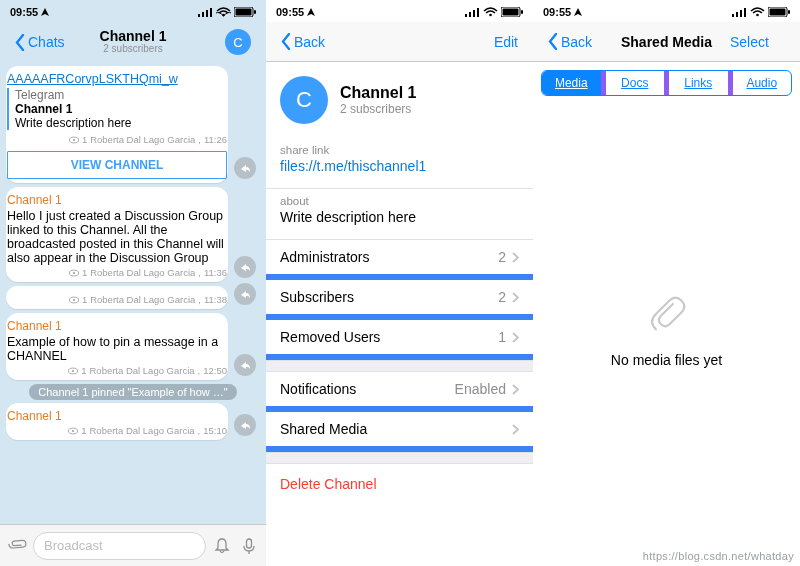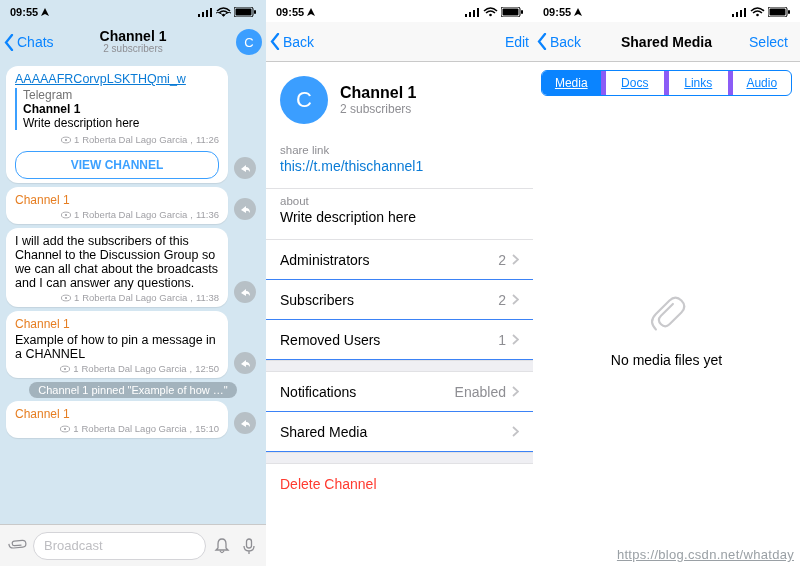--- a/index.html
+++ b/index.html
@@ -9,78 +9,78 @@
   .s1 { width: 266px; background: #d4e6f1; }
   .s2 { width: 267px; background: #fff; }
   .s3 { width: 267px; background: #fff; }
 
   
   .status { height: 22px; display: flex; justify-content: space-between; align-items: center; padding: 2px 10px 0; font-size: 11px; font-weight: 600; color:#000; }
   .status .right { display: flex; gap: 3px; align-items: center; }
   .status svg { display:block; }
 
   
-  .nav { height: 40px; display: flex; align-items: center; justify-content: space-between; padding: 0 4px; border-bottom: 1px solid #c9c9c9; background: #f8f8f8; }
+  .nav { height: 40px; display: flex; align-items: center; justify-content: space-between; padding: 0 15px; border-bottom: 1px solid #c9c9c9; background: #f8f8f8; }
   .s1 .nav { background: transparent; border-bottom: none; }
   .nav .left, .nav .right { min-width: 55px; display:flex; align-items:center; font-size:14px; color:#0a84ff; }
   .nav .left .chev { width:10px;height:17px;margin-right:3px; }
   .nav .center { flex:1; text-align:center; }
   .nav .title { font-size: 14px; font-weight: 600; color:#000; line-height:1; }
   .nav .sub { font-size: 10px; color:#8e8e93; line-height:1.2;}
   .avatar-sm { width:26px;height:26px;border-radius:50%;background:#3b9eff;display:flex;align-items:center;justify-content:center;color:#fff;font-size:13px;font-weight:500;}
 
   
   .chatbody { flex:1; overflow:hidden; padding: 4px 6px 0; font-size:12.5px; color:#000; }
-  .bubble { background:#fff; border-radius:12px; padding:6px 9px 4px; margin-bottom:4px; position:relative; box-shadow: 0 1px 1px rgba(0,0,0,.08); width: 222px;}
+  .bubble { background:#fff; border-radius:12px; padding:6px 1px 4px; margin-bottom:4px; position:relative; box-shadow: 0 1px 1px rgba(0,0,0,.08); width: 222px;}
   .bubble .sender { color:#e67e22; font-size:12px; font-weight:500; margin-bottom:2px;}
   .bubble .link { color:#0a7bd6; text-decoration: underline; word-break: break-all;}
   .bubble .meta { text-align:right; font-size:9.5px; color:#a0a0a5; margin-top:2px; display:flex; justify-content:flex-end; align-items:center; gap:3px;}
   .meta .eye { width:10px;height:8px; }
   .quote { border-left: 2px solid #3ba0ff; padding-left:6px; margin:2px 0 4px; }
   .quote .qtitle{ color:#737373; font-size:12px; font-weight:500;}
   .quote .qname{ font-weight:600; font-size:12px;}
   .quote .qdesc{ font-size:12px;}
-  .viewbtn { border:1.5px solid #3ba0ff; color:#3ba0ff; text-align:center; border-radius:12px; padding:6px; font-size:12px; font-weight:600; margin-top:6px;}
+  .viewbtn { border:1.5px solid #3ba0ff; color:#3ba0ff; text-align:center; border-radius:1px; padding:6px; font-size:12px; font-weight:600; margin-top:6px;}
   .sharebtn { position:absolute; right:-28px; bottom:4px; width:22px;height:22px;border-radius:50%;background:#b7c0c6;display:flex;align-items:center;justify-content:center;}
   .pinned { background:#a3b3bd; color:#fff; border-radius:10px; font-size:11px; padding:2px 9px; margin:3px auto; width:fit-content;}
   
   
   .compose { background:#f5f5f5; border-top:1px solid #c9c9c9; height:42px; display:flex; align-items:center; padding:12px 6px; gap:5px;}
   .compose .ic { width:22px; height:22px; color:#8e8e93; display:flex;align-items:center;justify-content:center;}
   .compose .input { flex:1; background:#fff; border:1px solid #d4d4d8; border-radius:14px; height:28px; padding:0 10px; font-size:13px; color:#bebec2; display:flex;align-items:center;}
 
   
   .infobody { flex:1; overflow:hidden; background:#fff; font-size:13px;}
   .profile { display:flex; align-items:center; padding:14px 14px; gap:12px;}
   .avatar-lg { width:48px;height:48px;border-radius:50%;background:#3b9eff;color:#fff;display:flex;align-items:center;justify-content:center;font-size:22px;font-weight:500;}
   .profile .pname{font-size:16px;font-weight:600;}
   .profile .psub{font-size:12px;color:#8e8e93;}
   .sect { padding: 6px 14px 14px; border-bottom:1px solid #e1e1e4;}
   .sect .label{font-size:11.5px;color:#8e8e93;margin-bottom:2px;}
   .sect .val{font-size:14px;}
   .sect .val.link{color:#0a7bd6;}
-  .row { height:40px; display:flex; align-items:center; justify-content:space-between; padding:0 14px; border-bottom:1px solid #3b82f6; cursor:default;}
+  .row { height:40px; display:flex; align-items:center; justify-content:space-between; padding:0 14px; border-bottom:6px solid #3b82f6; cursor:default;}
   .row.nosep{border-bottom:none;}
   .row .rlabel{font-size:14px;color:#000;}
   .row .rval{font-size:14px;color:#8e8e93;display:flex;align-items:center;gap:6px;}
   .row .caret{width:7px;height:11px;}
   .row.delete .rlabel{color:#ff3b30;}
   .gap { height:12px; background:#efeff3; border-top:1px solid #e1e1e4; border-bottom:1px solid #e1e1e4;}
 
   
   .seg { display:flex; margin:8px; border:1px solid #0a84ff; border-radius:6px; overflow:hidden; height:26px;}
   .seg div{flex:1;text-align:center;font-size:12px;line-height:24px;color:#0a84ff;text-decoration:underline;}
   .seg div.active{background:#0a84ff;color:#fff;}
   .seg div+div{border-left:5px solid #8b5cf6;}
   .empty { flex:1; display:flex;flex-direction:column;align-items:center;justify-content:center;color:#8e8e93;text-align:center;padding:0 30px;}
   .empty .clip{ width:46px;height:46px; margin-bottom:14px; color:#c9c9cc;}
   .empty .et{font-size:14px;color:#000;margin-bottom:10px;}
   .empty .es{font-size:12px;line-height:1.4;}
   
-  .watermark{position:absolute;right:6px;bottom:4px;font-size:13px;color:#9aa0a5;letter-spacing:.3px;text-decoration:underline;}
+  .watermark{position:absolute;right:6px;bottom:4px;font-size:11px;color:#9aa0a5;letter-spacing:.3px;}
 </style>
 </head>
 <body>
 
 <div class="screens">
 
   <div class="screen s1">
     <div class="status">
       <span>09:55</span>
       <span style="margin-left:2px">
@@ -143,33 +143,33 @@
         <div class="viewbtn">VIEW CHANNEL</div>
         <div class="sharebtn">
             <svg width="11" height="11" viewBox="0 0 11 11">
               <path d="M1 6 L6 2 L6 4 Q10 4 10 9 Q8 6 6 7 L6 9 Z" fill="#fff"></path>
             </svg>
           </div>
       </div>
 
       <div class="bubble" style="position:relative">
         <div class="sender">Channel 1</div>
+        <div>Hello I just created a Discussion Group linked to this Channel. All the broadcasted posted in this Channel will also appear in the Discussion Group</div>
         <div class="meta"><svg class="eye" viewBox="0 0 12 8">
               <ellipse cx="6" cy="4" rx="5.5" ry="3.5" fill="none" stroke="#a0a0a5"></ellipse>
               <circle cx="6" cy="4" r="1.3" fill="#a0a0a5"></circle>
             </svg><span>1</span> <span>Roberta Dal Lago Garcia</span>, <span>11:36</span></div>
         <div class="sharebtn">
             <svg width="11" height="11" viewBox="0 0 11 11">
               <path d="M1 6 L6 2 L6 4 Q10 4 10 9 Q8 6 6 7 L6 9 Z" fill="#fff"></path>
             </svg>
           </div>
       </div>
 
       <div class="bubble" style="position:relative">
-        <div>I will add the subscribers of this Channel to the Discussion Group so we can all chat about the broadcasts and I can answer any questions.</div>
         <div class="meta"><svg class="eye" viewBox="0 0 12 8">
               <ellipse cx="6" cy="4" rx="5.5" ry="3.5" fill="none" stroke="#a0a0a5"></ellipse>
               <circle cx="6" cy="4" r="1.3" fill="#a0a0a5"></circle>
             </svg><span>1</span> <span>Roberta Dal Lago Garcia</span>, <span>11:38</span></div>
         <div class="sharebtn">
             <svg width="11" height="11" viewBox="0 0 11 11">
               <path d="M1 6 L6 2 L6 4 Q10 4 10 9 Q8 6 6 7 L6 9 Z" fill="#fff"></path>
             </svg>
           </div>
       </div>
@@ -271,21 +271,21 @@
         <div class="avatar-lg">
             <span>C</span>
           </div>
         <div>
           <div class="pname">Channel 1</div>
           <div class="psub">2 subscribers</div>
         </div>
       </div>
       <div class="sect">
         <div class="label">share link</div>
-        <div class="val link">this://t.me/thischannel1</div>
+        <div class="val link">files://t.me/thischannel1</div>
       </div>
       <div class="sect">
         <div class="label">about</div>
         <div class="val">Write description here</div>
       </div>
       <div class="gap" style="border-top:none;height:0;border-bottom:none;"></div>
 
       <div class="row">
         <span class="rlabel">Administrators</span>
         <span class="rval">
@@ -368,21 +368,21 @@
     <div class="nav">
       <div class="left">
         <svg class="chev" viewBox="0 0 10 17">
             <path d="M8 1 L2 8.5 L8 16" stroke="#0a84ff" stroke-width="2.3" fill="none" stroke-linecap="round"></path>
           </svg>
         <span>Back</span>
       </div>
       <div class="center">
           <div class="title">Shared Media</div>
         </div>
-      <div class="right" style="justify-content:center">
+      <div class="right" style="justify-content:flex-start">
           <span>Select</span>
         </div>
     </div>
 
     <div class="seg">
       <div class="active">Media</div>
       <div>Docs</div>
       <div>Links</div>
       <div>Audio</div>
     </div>

